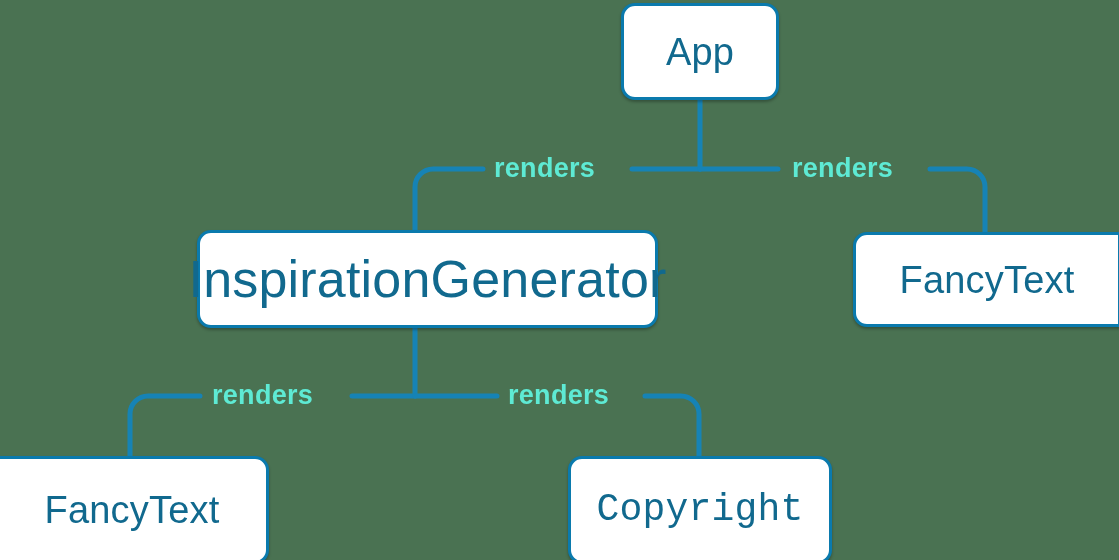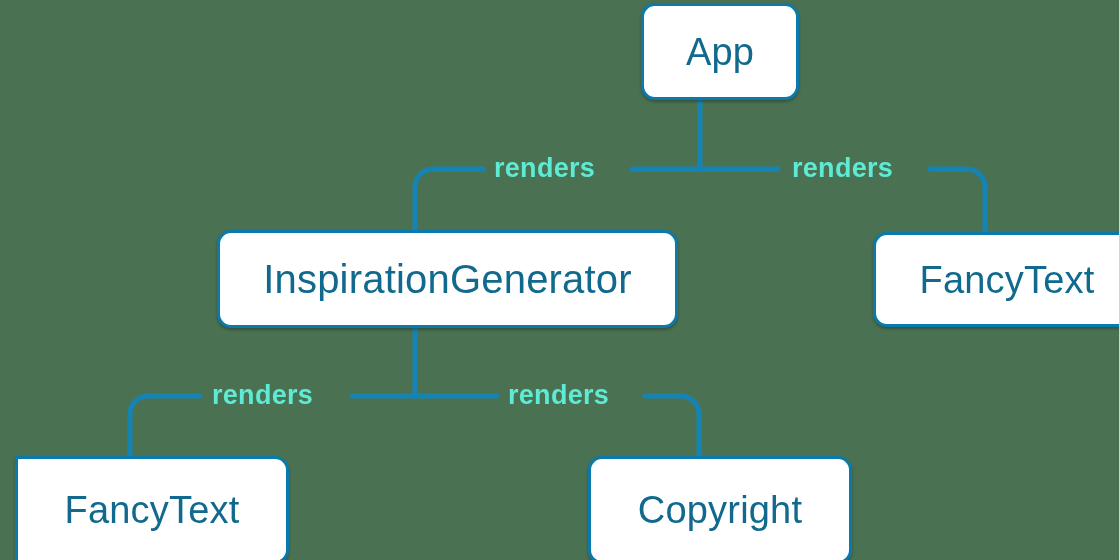--- a/index.html
+++ b/index.html
@@ -32,41 +32,40 @@
     background: #ffffff;
     border: 3px solid #0a7aad;
     border-radius: 14px;
     display: flex;
     align-items: center;
     justify-content: center;
     color: #11698e;
     font-weight: 400;
     letter-spacing: 0.2px;
     box-shadow: 0 2px 3px rgba(0,0,0,0.28);
-    margin-left: 20px;
   }
   .node-label {
     white-space: nowrap;
     line-height: 1;
   }
   
   #node-app        { left: 621px; top: 3px;   width: 158px; height: 97px;  }
   #node-app .node-label { font-size: 38px; }
 
   #node-inspiration{ left: 197px; top: 230px; width: 461px; height: 98px; }
-  #node-inspiration .node-label { font-size: 40px; }
+  #node-inspiration .node-label { font-size: 52px; }
 
   #node-fancytext-right { left: 853px; top: 232px; width: 268px; height: 95px; border-radius: 14px 0 0 14px; }
   #node-fancytext-right .node-label { font-size: 38px; }
 
   #node-fancytext-left  { left: -5px; top: 456px; width: 274px; height: 108px; border-radius: 0 14px 14px 0; }
   #node-fancytext-left .node-label { font-size: 38px; }
 
   #node-copyright  { left: 568px; top: 456px; width: 264px; height: 108px; }
-  #node-copyright .node-label { font-size: 38px; }
+  #node-copyright .node-label { font-size: 38px; font-family: Liberation Mono, monospace; }
 
   .edge-label {
     position: absolute;
     color: #5eead4;
     font-size: 27px;
     font-weight: 700;
     letter-spacing: 0.3px;
     white-space: nowrap;
     line-height: 1;
   }

